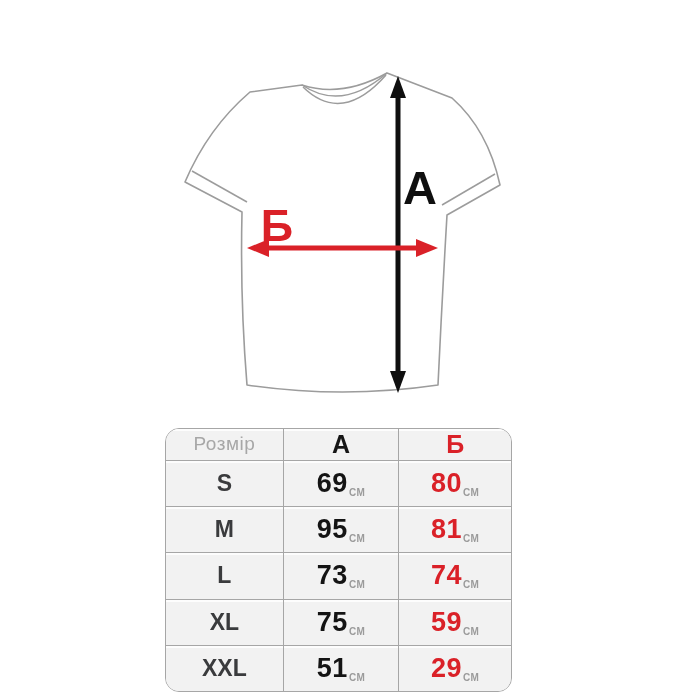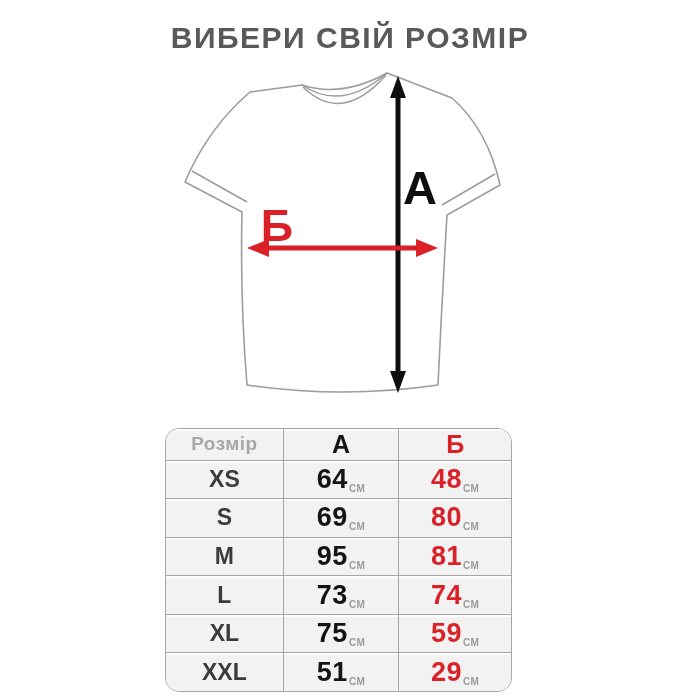--- a/index.html
+++ b/index.html
@@ -22,40 +22,39 @@
   table.size-table {
     width:100%; height:100%; border-collapse:collapse; border:hidden;
     table-layout:fixed;
   }
   .size-table th, .size-table td {
     border:1px solid #a6a6a6; background:#f2f2f2; padding:0;
     text-align:center; vertical-align:middle;
     box-shadow: inset 0 2px 0 rgba(255,255,255,0.85);
   }
   .size-table thead tr { height:31px; }
-  th.size-h { font-size:19px; color:#a7a7a7; letter-spacing:0.5px; font-weight:bold; }
+  th.size-h { font-size:19px; color:#a7a7a7; letter-spacing:0.5px; font-weight:normal; }
   th.a-h { font-size:25px; color:#161616; font-weight:bold; }
   th.b-h { font-size:25px; color:#da2128; font-weight:bold; }
   td .size-label { font-size:23px; font-weight:bold; color:#3a3b3d; }
   td .num { font-size:27px; font-weight:bold; letter-spacing:0.5px; }
   td.a-cell .num { color:#141414; }
   td.b-cell .num { color:#da2128; }
   td .unit {
     display:inline-block; font-size:10px; font-weight:bold; color:#9b9b9b;
     text-transform:uppercase; letter-spacing:0.5px;
     position:relative; top:4px; margin-left:1px;
   }
   .col-size { width:34%; } .col-a { width:33.5%; } .col-b { width:32.5%; }
 </style>
 </head>
 <body>
 
 <div class="page">
 
-  <div class="title">ВИБЕРИ СВІЙ РОЗМІР</div>
 
   <svg class="diagram" viewBox="0 0 360 360" xmlns="http://www.w3.org/2000/svg">
 
     <path d="M132,29 Q172,42 217,17 L282,42 Q318,74 330,129 L277,159 Q272,244 268,329 Q173,343 77,329 Q70,244 72,156 L15,126 Q38,72 80,36 Z" fill="#ffffff" stroke="#9c9c9c" stroke-width="1.6" stroke-linejoin="round"></path>
 
     <path d="M132,29 Q172,56 217,17" fill="none" stroke="#9c9c9c" stroke-width="1.5"></path>
     <path d="M133,31 Q172,69 216,19" fill="none" stroke="#9c9c9c" stroke-width="1.5"></path>
 
     <path d="M22,115 L77,146" fill="none" stroke="#9c9c9c" stroke-width="1.5"></path>
     <path d="M325,118 L272,149" fill="none" stroke="#9c9c9c" stroke-width="1.5"></path>
@@ -84,31 +83,20 @@
           <col class="col-b">
         </colgroup>
       <thead>
         <tr>
           <th class="size-h">Розмір</th>
           <th class="a-h">А</th>
           <th class="b-h">Б</th>
         </tr>
       </thead>
       <tbody>
-    <tr>
-      <td class="size-cell">
-        <span class="size-label">XS</span>
-      </td>
-      <td class="a-cell">
-        <span class="num num-a">64</span><span class="unit">см</span>
-      </td>
-      <td class="b-cell">
-        <span class="num num-b">48</span><span class="unit">см</span>
-      </td>
-    </tr>
 
     <tr>
       <td class="size-cell">
         <span class="size-label">S</span>
       </td>
       <td class="a-cell">
         <span class="num num-a">69</span><span class="unit">см</span>
       </td>
       <td class="b-cell">
         <span class="num num-b">80</span><span class="unit">см</span>

